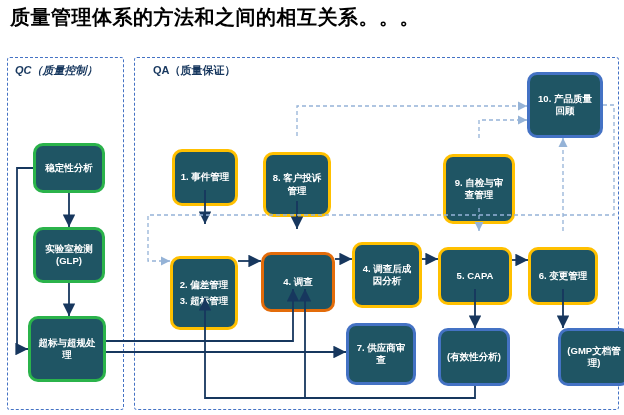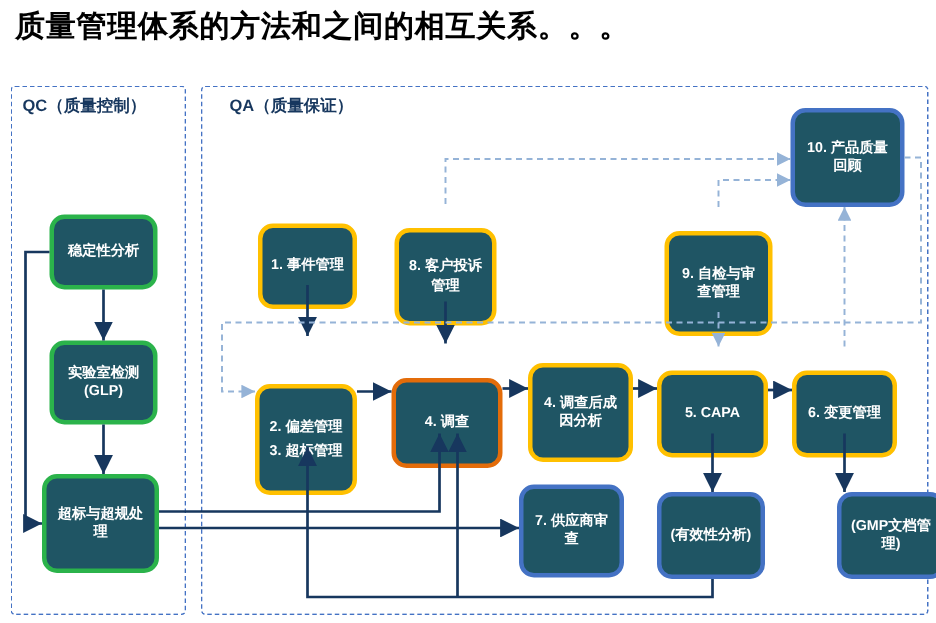--- a/index.html
+++ b/index.html
@@ -12,21 +12,21 @@
     letter-spacing:0.5px;white-space:nowrap;
   }
   .container{
     position:absolute;border:1.5px dashed #4472C4;border-radius:3px;z-index:1;background:transparent;
   }
   .container.qc{left:7px;top:57px;width:115px;height:351px;}
   .container.qa{left:134px;top:57px;width:483px;height:351px;}
   .group-label{
     position:absolute;top:5px;font-size:11px;font-weight:bold;color:#17375E;white-space:nowrap;
   }
-  .container.qc .group-label{left:7px;}
+  .container.qc .group-label{left:7px;font-style:italic;}
   .container.qa .group-label{left:18px;}
   .node{
     position:absolute;box-sizing:border-box;border-radius:10px;background:#1F5564;color:#fff;
     font-weight:bold;font-size:9.5px;line-height:1.3;display:flex;align-items:center;justify-content:center;
     text-align:center;padding:2px 4px;z-index:2;
   }
   .node.col{flex-direction:column;gap:3px;}
   .green{border:3px solid #2BB34B;}
   .yellow{border:3px solid #FFC000;margin-top:16px;}
   .orange{border:3px solid #E36C0A;margin-top:23px;}

